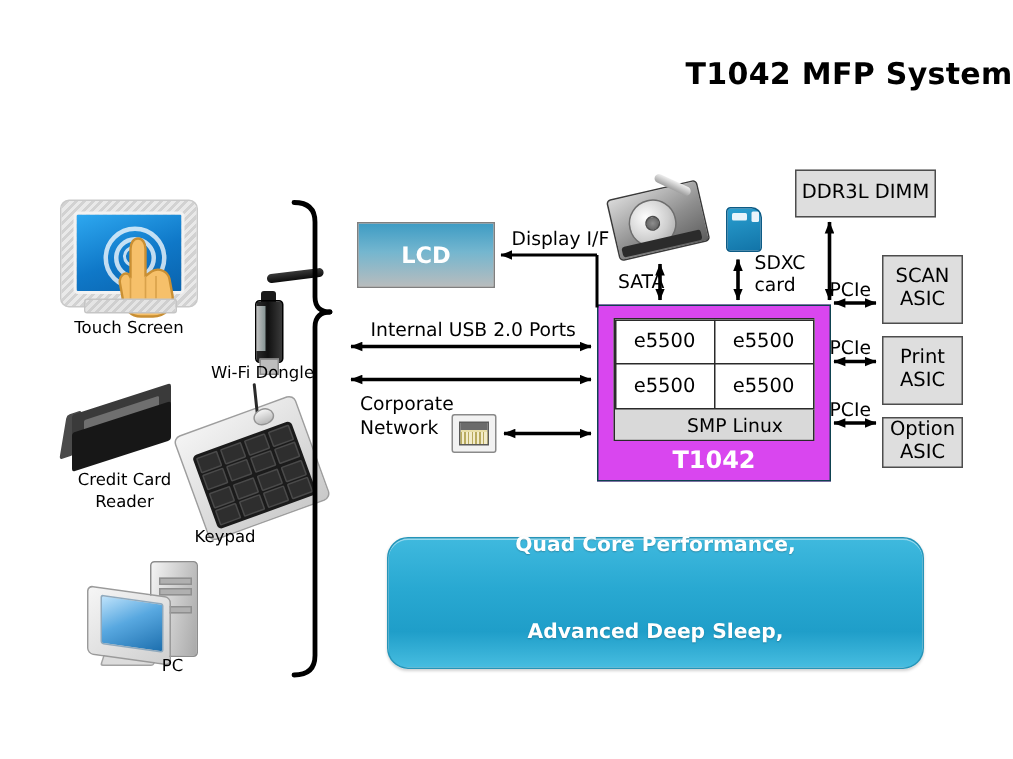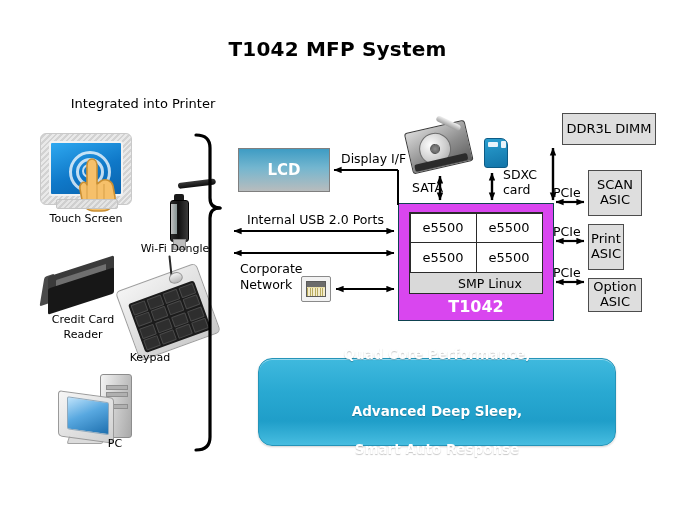--- a/index.html
+++ b/index.html
@@ -3,21 +3,21 @@
 <meta charset="utf-8">
 <style>
   html,body{margin:0;padding:0;background:#fff;}
   body{width:675px;height:506px;position:relative;overflow:hidden;
        font-family:"DejaVu Sans","Liberation Sans",sans-serif;color:#000;}
   .canvas{position:absolute;left:0;top:0;width:675px;height:506px;background:#ffffff;}
   .abs{position:absolute;}
   .txt{white-space:pre;line-height:1.15;}
 
   
-  #title{left:0;top:38px;width:675px;text-align:center;font-size:20px;font-weight:bold;
+  #title{left:0;top:38px;width:675px;text-align:right;font-size:20px;font-weight:bold;
          letter-spacing:.2px;font-family:"DejaVu Sans","Liberation Sans",sans-serif;}
 
   
   .cap{font-size:11px;text-align:center;}
 
   
   .icon{position:absolute;}
 
   
   .ts-frame{position:absolute;left:0;top:0;width:92px;height:72px;border-radius:6px;
@@ -133,21 +133,20 @@
   svg.ov{position:absolute;left:0;top:0;width:675px;height:506px;pointer-events:none;}
   .lbl{position:absolute;font-size:12.5px;white-space:pre;}
 </style>
 </head>
 <body>
 
 <div class="canvas">
 
   <div class="abs txt" id="title">T1042 MFP System</div>
 
-  <div class="abs txt cap" style="left:38px;top:97px;width:210px;font-size:13px;">Integrated into Printer</div>
 
   <div class="icon" style="left:40px;top:133px;width:92px;height:82px;">
     <div class="ts-frame"></div>
     <div class="ts-screen">
       <div class="ring" style="left:18px;top:8px;width:36px;height:36px;"></div>
       <div class="ring" style="left:25px;top:15px;width:22px;height:22px;"></div>
       <div class="ring" style="left:31px;top:21px;width:10px;height:10px;border-width:2px;"></div>
     </div>
 
     <svg style="position:absolute;left:34px;top:24px;" width="50" height="56" viewBox="0 0 50 56">
@@ -236,21 +235,21 @@
 
   <div class="icon" style="left:484px;top:138px;width:26px;height:32px;">
     <div class="sd">
         <div class="sd-lbl"></div>
         <div class="sd-notch"></div>
       </div>
   </div>
   <div class="abs txt lbl" style="left:503px;top:168px;">SDXC</div>
   <div class="abs txt lbl" style="left:503px;top:183px;">card</div>
 
-  <div class="graybox" style="left:562px;top:113px;width:94px;height:32px;text-align:right;">
+  <div class="graybox" style="left:530px;top:113px;width:94px;height:32px;text-align:right;">
     <span>DDR3L DIMM</span>
   </div>
 
   <div class="abs txt lbl" style="left:247px;top:213px;">Internal USB 2.0 Ports</div>
 
   <div class="abs txt lbl" style="left:240px;top:262px;">Corporate</div>
   <div class="abs txt lbl" style="left:240px;top:278px;">Network</div>
   <div class="icon" style="left:301px;top:276px;width:30px;height:26px;">
     <div class="rj">
         <div class="rj-in"></div>
@@ -270,38 +269,37 @@
     </div>
     <div class="soc-name">T1042</div>
   </div>
 
   <div class="graybox" style="left:588px;top:170px;width:54px;height:46px;">
     <div><span>SCAN</span><br>
          <span>ASIC</span></div>
   </div>
   <div class="abs txt lbl" style="left:553px;top:186px;">PCIe</div>
 
-  <div class="graybox" style="left:588px;top:224px;width:36px;height:46px;">
+  <div class="graybox" style="left:588px;top:224px;width:54px;height:46px;">
     <div><span>Print</span><br>
          <span>ASIC</span></div>
   </div>
   <div class="abs txt lbl" style="left:553px;top:225px;">PCIe</div>
 
   <div class="graybox" style="left:588px;top:278px;width:54px;height:34px;">
     <div><span>Option</span><br>
          <span>ASIC</span></div>
   </div>
   <div class="abs txt lbl" style="left:553px;top:266px;">PCIe</div>
 
   <div class="callout" style="left:258px;top:358px;width:358px;height:88px;">
     <span>
       <span>Quad Core Performance,</span><br>
       <br>
       <span>Advanced Deep Sleep,</span><br>
-      <span>Smart  Auto Response</span>
     </span>
   </div>
 
   <svg class="ov">
     <defs>
       <marker id="ah" markerWidth="9" markerHeight="9" refX="7.6" refY="3.2" orient="auto" markerUnits="userSpaceOnUse">
         <path d="M0,0 L8,3.2 L0,6.4 z" fill="#000"></path>
       </marker>
       <marker id="ahb" markerWidth="9" markerHeight="9" refX="0.4" refY="3.2" orient="auto" markerUnits="userSpaceOnUse">
         <path d="M8,0 L0,3.2 L8,6.4 z" fill="#000"></path>

